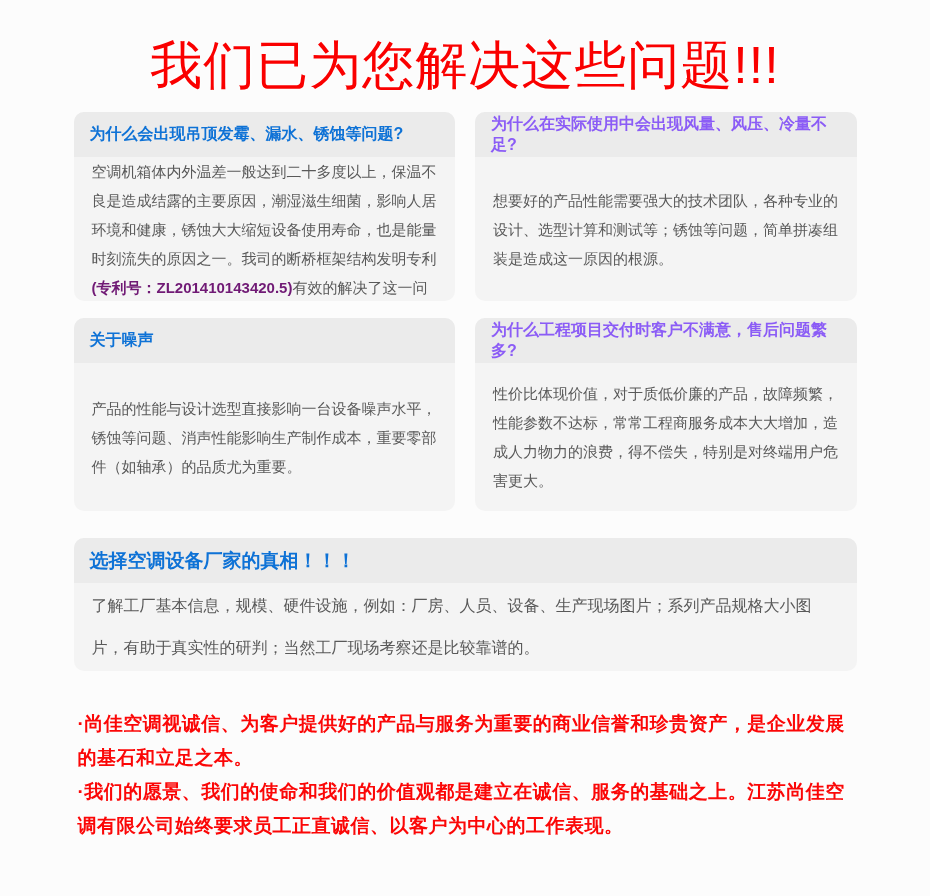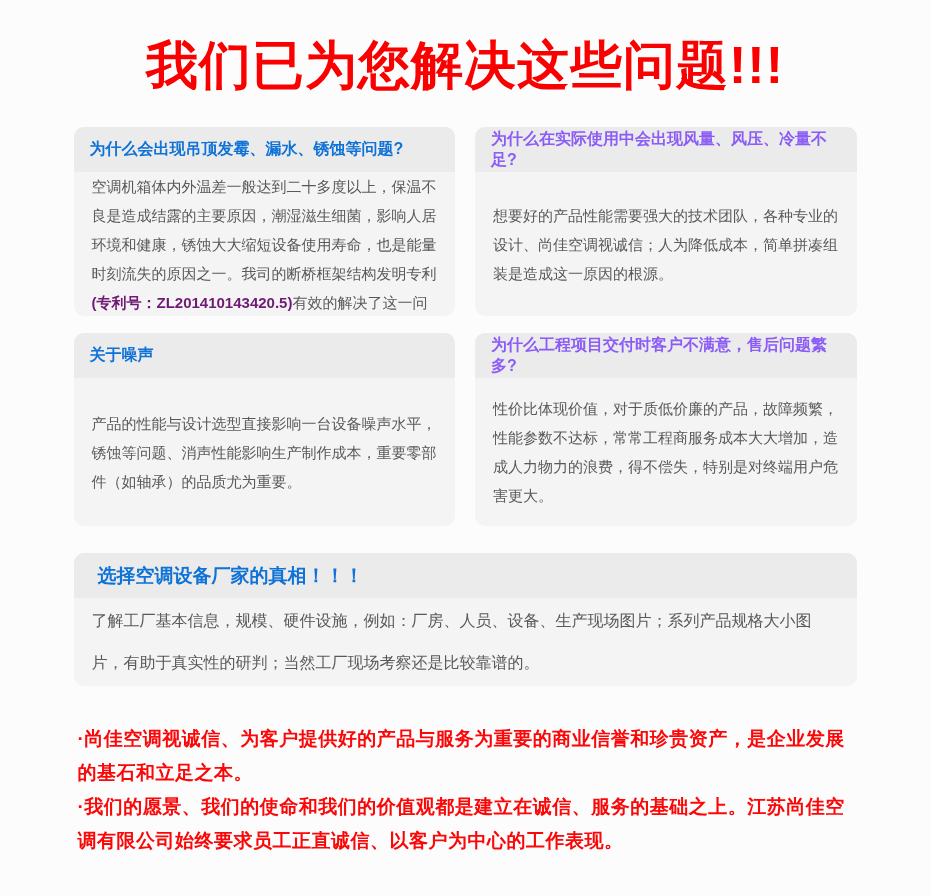--- a/index.html
+++ b/index.html
@@ -8,33 +8,33 @@
     height: 896px;
     background: #fcfcfc;
     font-family: "Liberation Sans", "DejaVu Sans", sans-serif;
     overflow: hidden;
   }
   .page-title {
     margin: 34px 0 0 0;
     text-align: center;
     font-size: 52px;
     line-height: 62px;
-    font-weight: bold;
+    font-weight: normal;
     color: #fa0000;
     letter-spacing: 1px;
     text-shadow: 0 0 5px #ffffff;
   }
   .content {
     width: 783px;
     margin: 0 auto;
   }
   .cards-row {
     display: flex;
     gap: 20px;
-    margin-top: 31px;
+    margin-top: 16px;
   }
   .cards-row.second { margin-top: 17px; }
   .card {
     flex: 1;
     background: #f4f4f4;
     border-radius: 10px;
     overflow: hidden;
     display: flex;
     flex-direction: column;
   }
@@ -67,21 +67,21 @@
   .patent { font-weight: bold; color: #701a75; }
   .wide-card {
     margin-top: 27px;
     height: 133px;
     background: #f4f4f4;
     border-radius: 10px;
     overflow: hidden;
     display: flex;
     flex-direction: column;
   }
-  .wide-card .card-header { font-size: 19px; padding: 0 24px; }
+  .wide-card .card-header { font-size: 19px; padding: 0 16px; }
   .wide-card .card-body p { font-size: 16px; line-height: 42px; }
   .notes {
     width: 783px;
     margin: 36px auto 0;
     padding: 0 4px;
     box-sizing: border-box;
   }
   .note-line {
     margin: 0;
     font-size: 19px;
@@ -101,21 +101,21 @@
   <div class="cards-row row-1">
     <section class="card">
       <div class="card-header hdr-blue">为什么会出现吊顶发霉、漏水、锈蚀等问题?</div>
       <div class="card-body">
         <p><span>空调机箱体内外温差一般达到二十多度以上，保温不良是造成结露的主要原因，潮湿滋生细菌，影响人居环境和健康，锈蚀大大缩短设备使用寿命，也是能量时刻流失的原因之一。我司的断桥框架结构发明专利</span><span class="patent">(专利号：ZL201410143420.5)</span><span>有效的解决了这一问题。</span></p>
       </div>
     </section>
     <section class="card">
       <div class="card-header hdr-green">为什么在实际使用中会出现风量、风压、冷量不足?</div>
       <div class="card-body">
-        <p>想要好的产品性能需要强大的技术团队，各种专业的设计、尚佳空调视诚信；人为降低成本，简单拼凑组装是造成这一原因的根源。</p>
+        <p>想要好的产品性能需要强大的技术团队，各种专业的设计、选型计算和测试等；锈蚀等问题，简单拼凑组装是造成这一原因的根源。</p>
       </div>
     </section>
   </div>
 
   <div class="cards-row row-2 second">
     <section class="card">
       <div class="card-header hdr-blue">关于噪声</div>
       <div class="card-body">
         <p>产品的性能与设计选型直接影响一台设备噪声水平，锈蚀等问题、消声性能影响生产制作成本，重要零部件（如轴承）的品质尤为重要。</p>
       </div>

